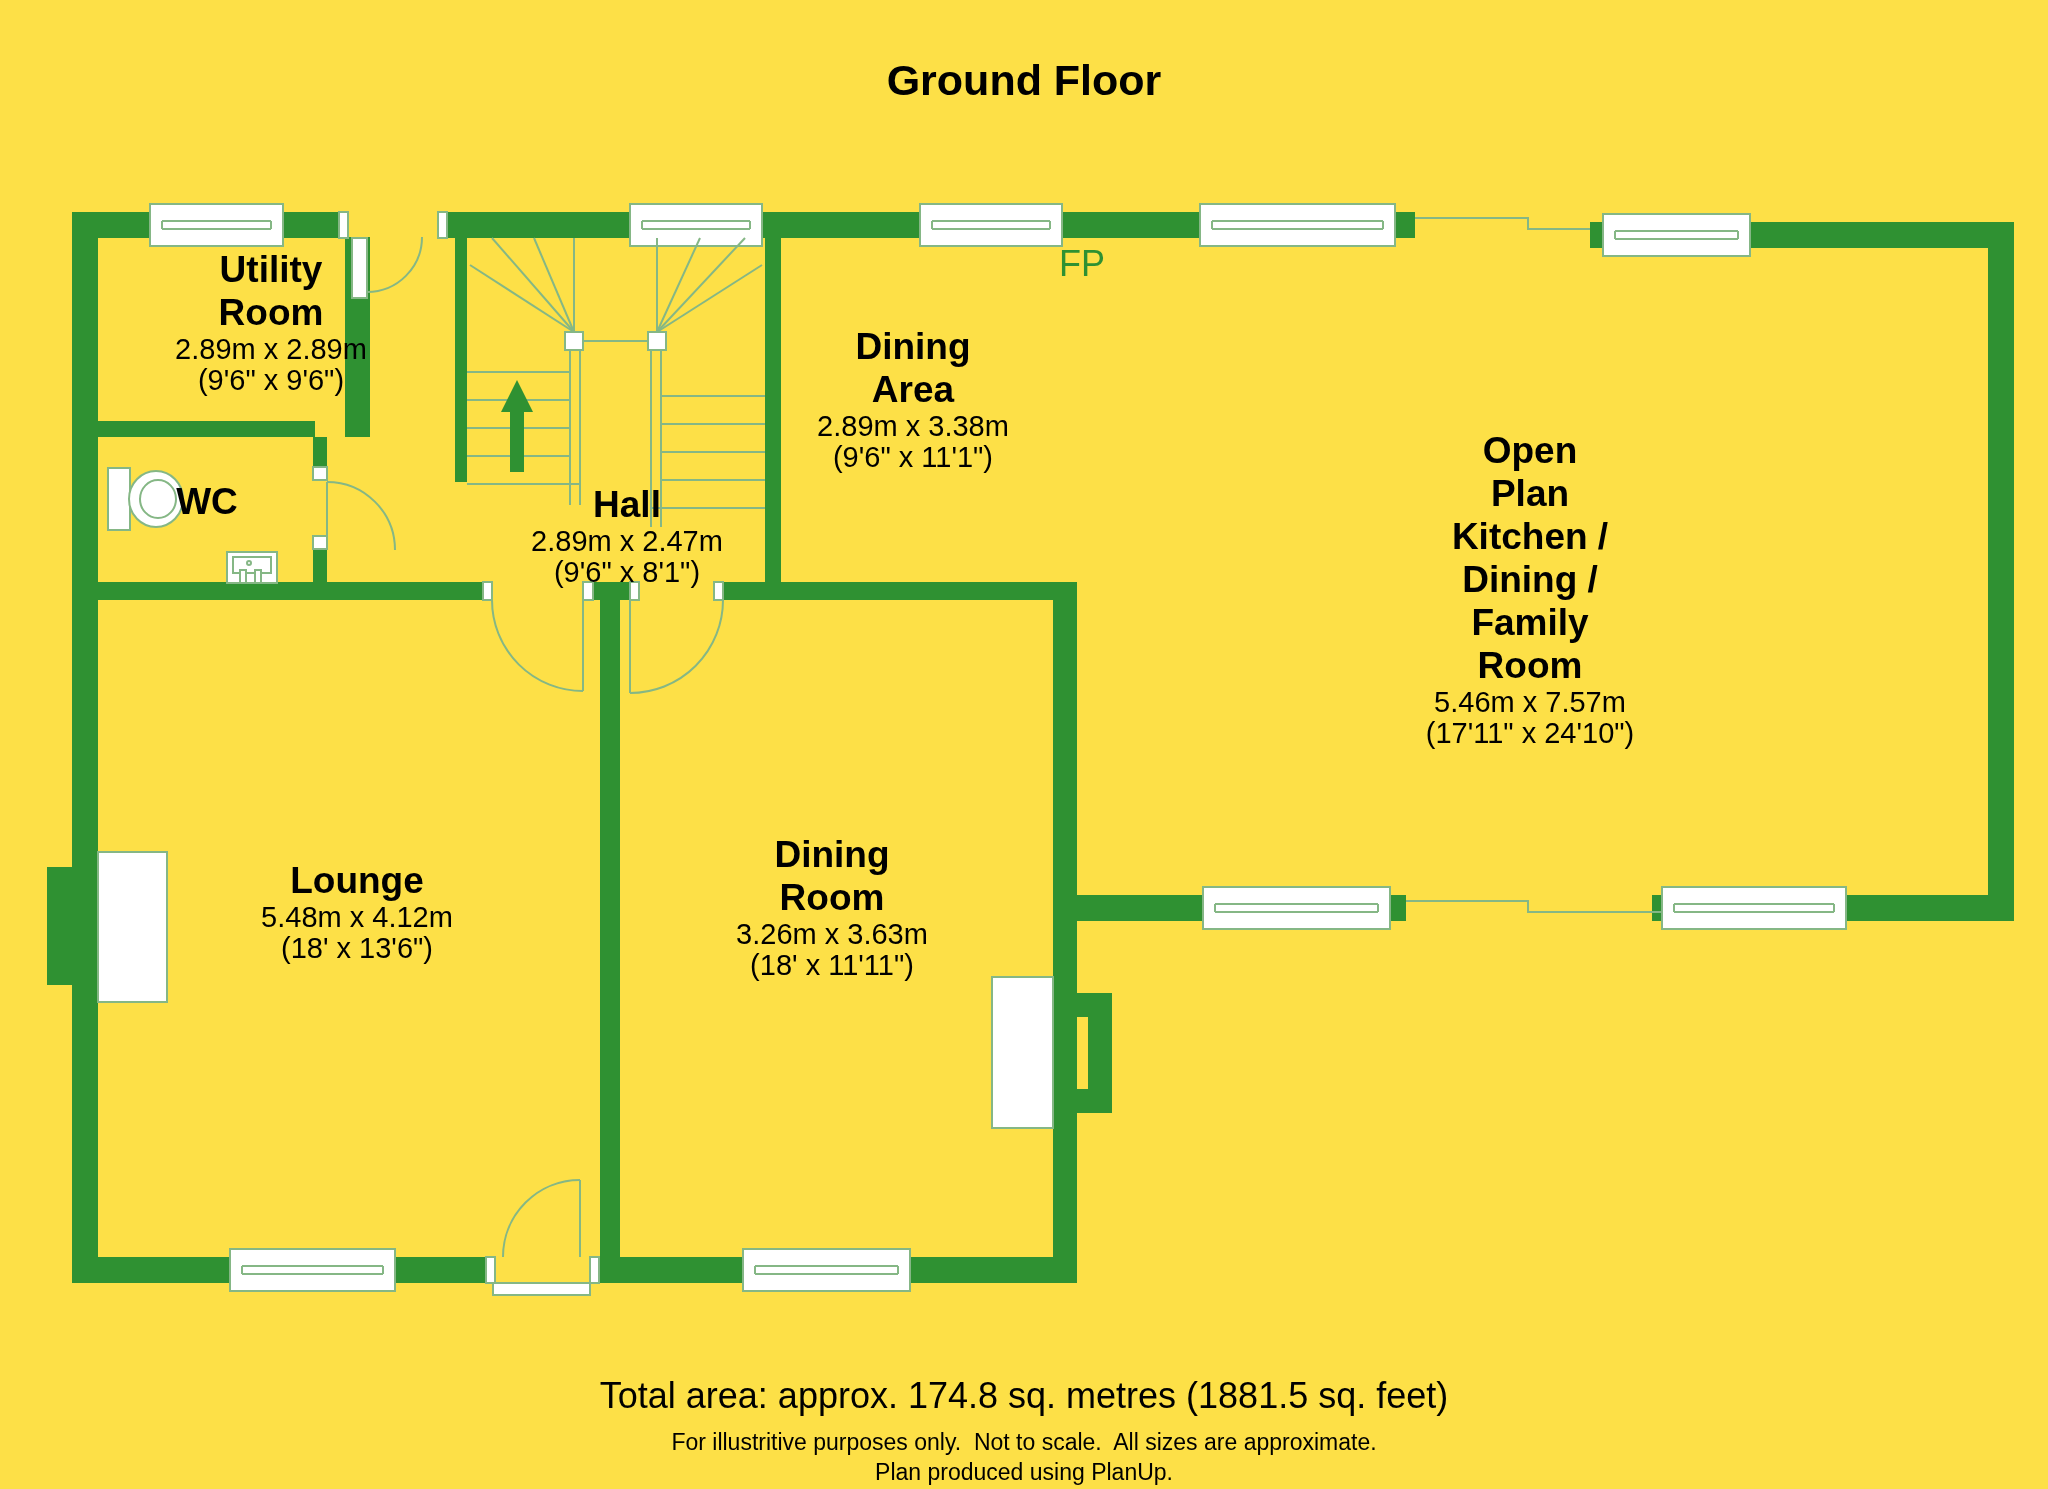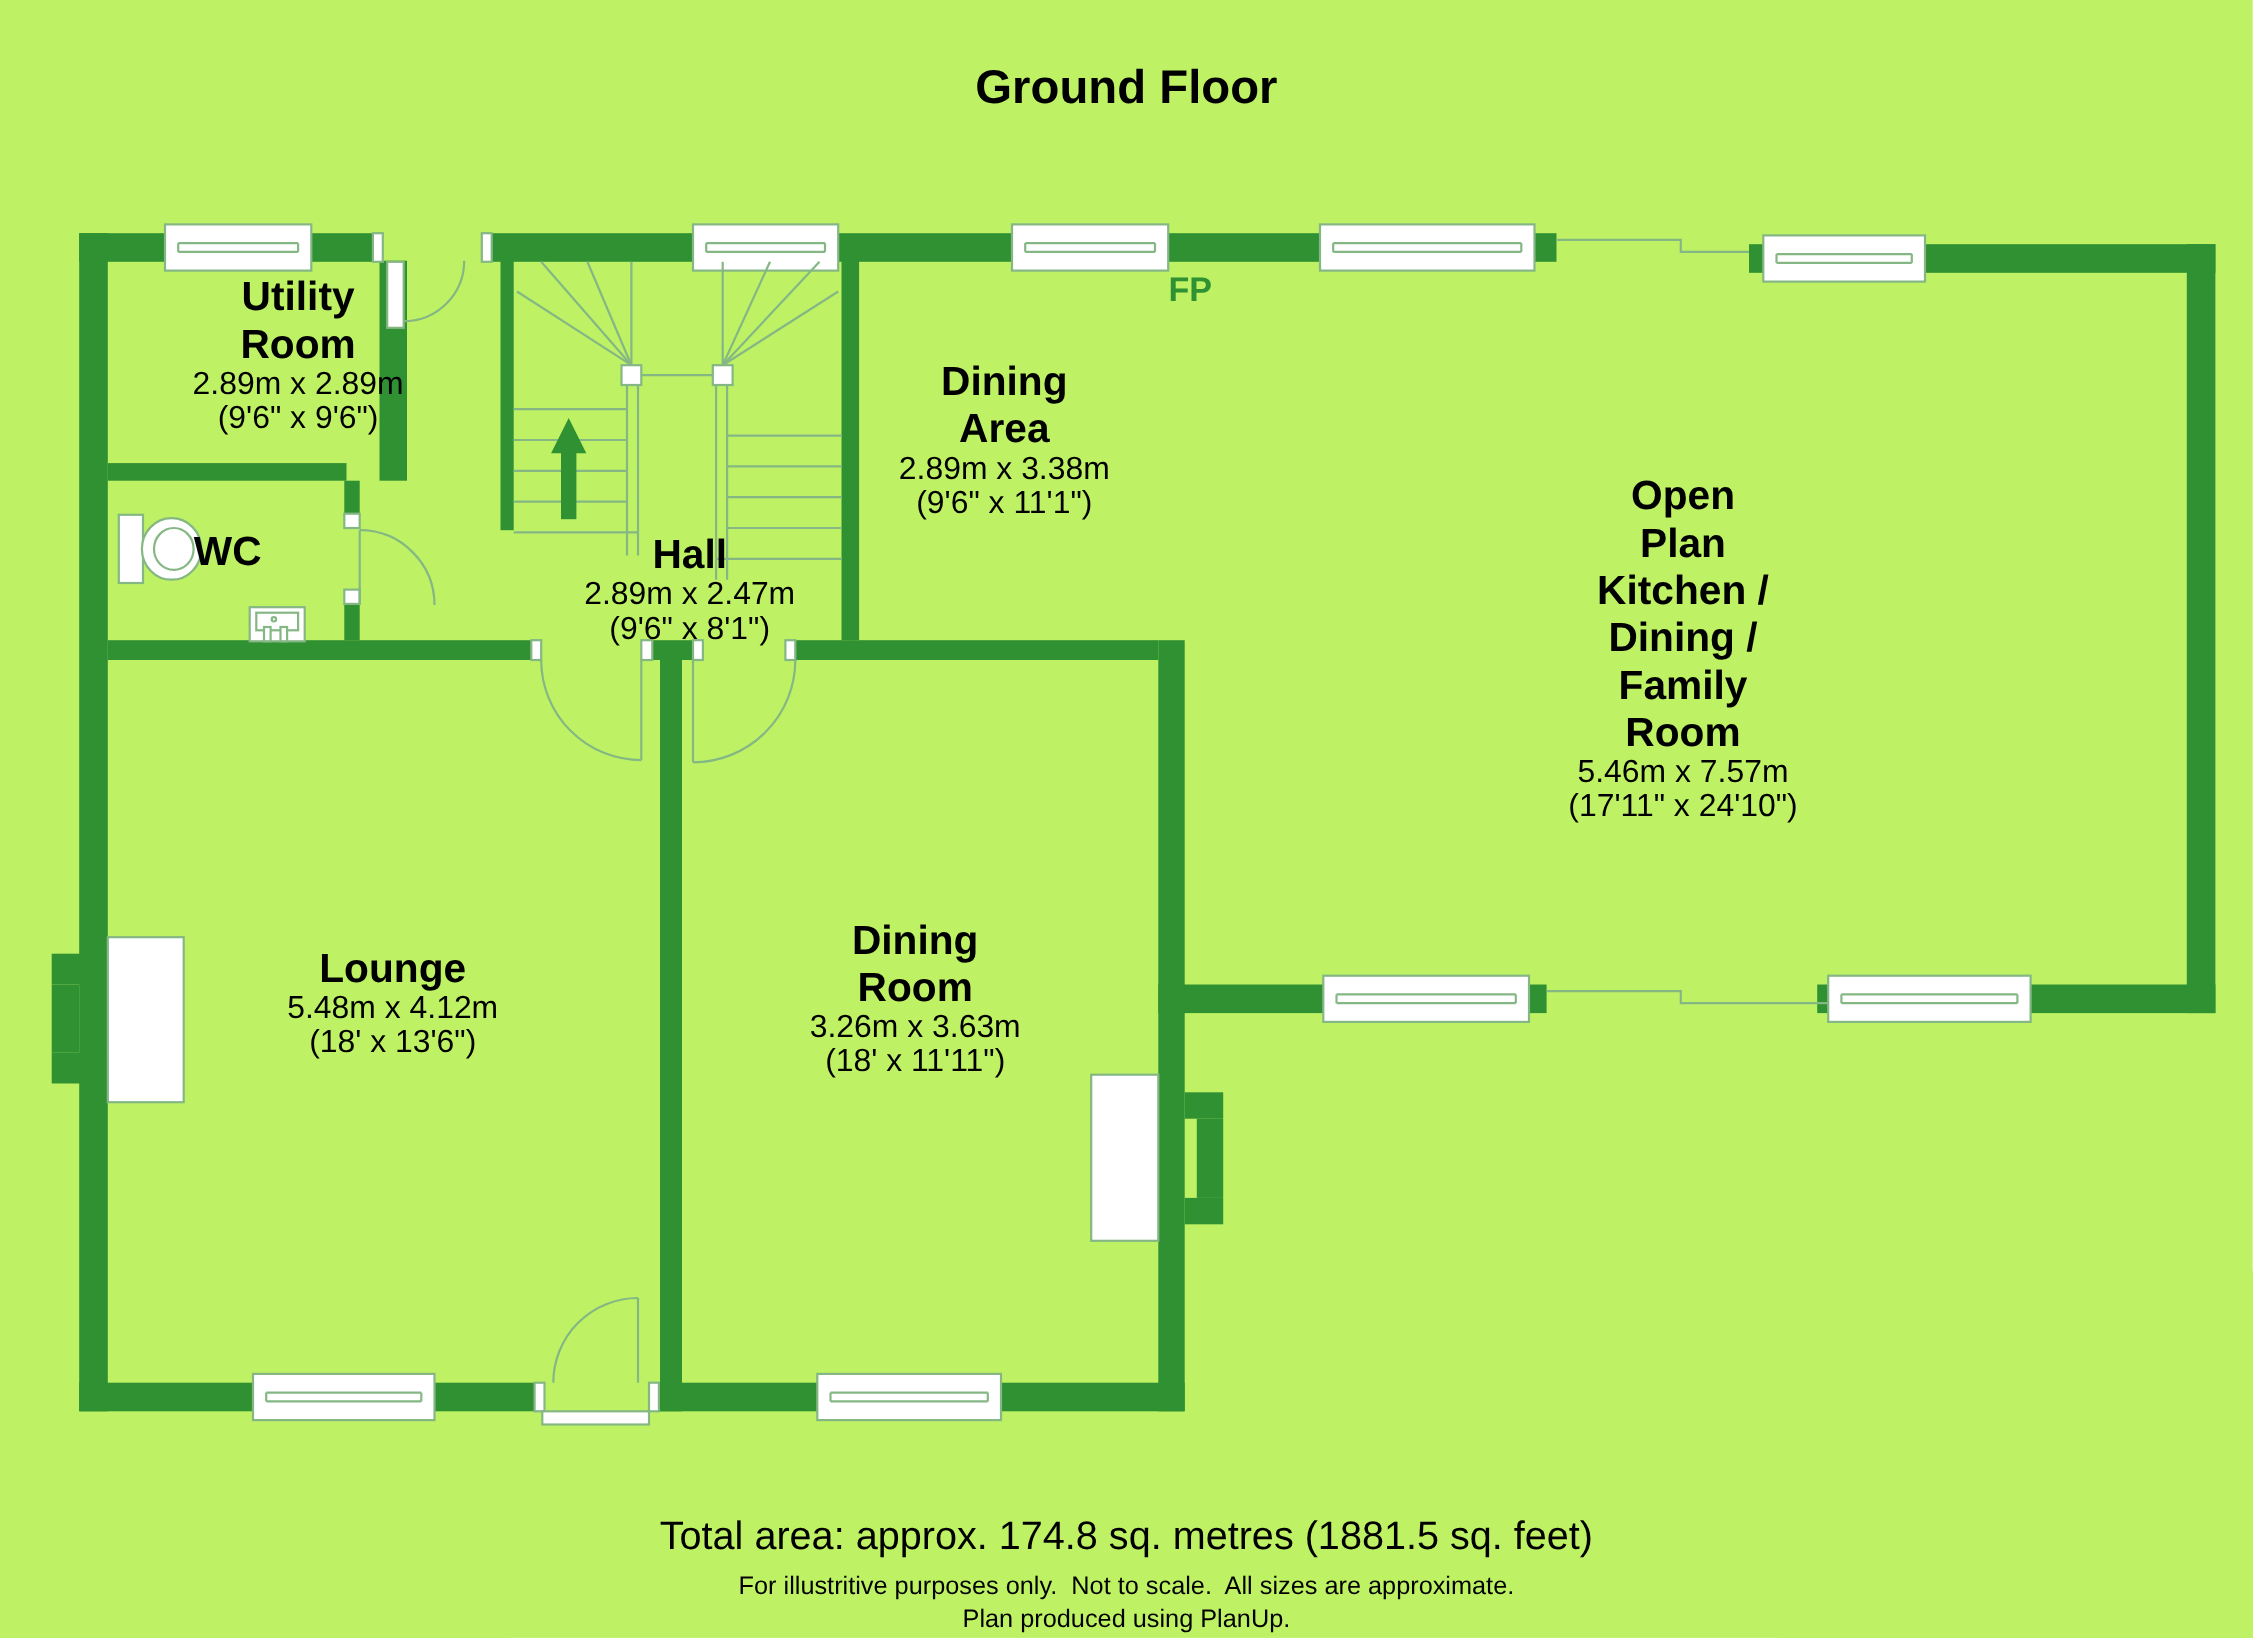--- a/index.html
+++ b/index.html
@@ -1,26 +1,26 @@
 <!DOCTYPE html>
 <html style="--wall: #2f9132; --thinline: #85b785; --text: #000000;"><head>
 <meta charset="utf-8">
 <style>
   html,body{margin:0;padding:0;background:#ffffff;}
-  .page{position:relative;width:2048px;height:1489px;background:#bef264;
+  .page{position:relative;width:2048px;height:1489px;background:#fde047;
         font-family:"Liberation Sans",sans-serif;color:#000;overflow:hidden;}
   svg.plan{position:absolute;left:0;top:0;}
   .wall{fill:var(--wall);}
   .thin{fill:none;stroke:var(--thinline);stroke-width:2;}
   .wf{fill:#ffffff;stroke:var(--thinline);stroke-width:2;}
   .fill-green{fill:var(--wall);}
   .label{position:absolute;transform:translate(-50%,-50%);text-align:center;white-space:nowrap;}
   .rm-name{display:block;font-weight:bold;font-size:37px;line-height:43px;}
   .rm-dim{display:block;font-size:29px;line-height:31px;}
-  .fp{position:absolute;transform:translate(-50%,-50%);font-weight:bold;font-size:31px;color:var(--wall);}
+  .fp{position:absolute;transform:translate(-50%,-50%);font-weight:normal;font-size:36px;color:var(--wall);}
   .title{position:absolute;left:1024px;top:80px;transform:translate(-50%,-50%);
          font-size:43px;font-weight:bold;}
   .subtitle{position:absolute;left:1024px;top:122px;transform:translate(-50%,-50%);font-size:27px;}
   .footer-total{position:absolute;left:1024px;top:1396px;transform:translate(-50%,-50%);font-size:36px;}
   .footer-small{position:absolute;left:1024px;transform:translate(-50%,-50%);font-size:23px;white-space:pre;}
 </style>
 </head>
 <body>
 
 <div class="page">

